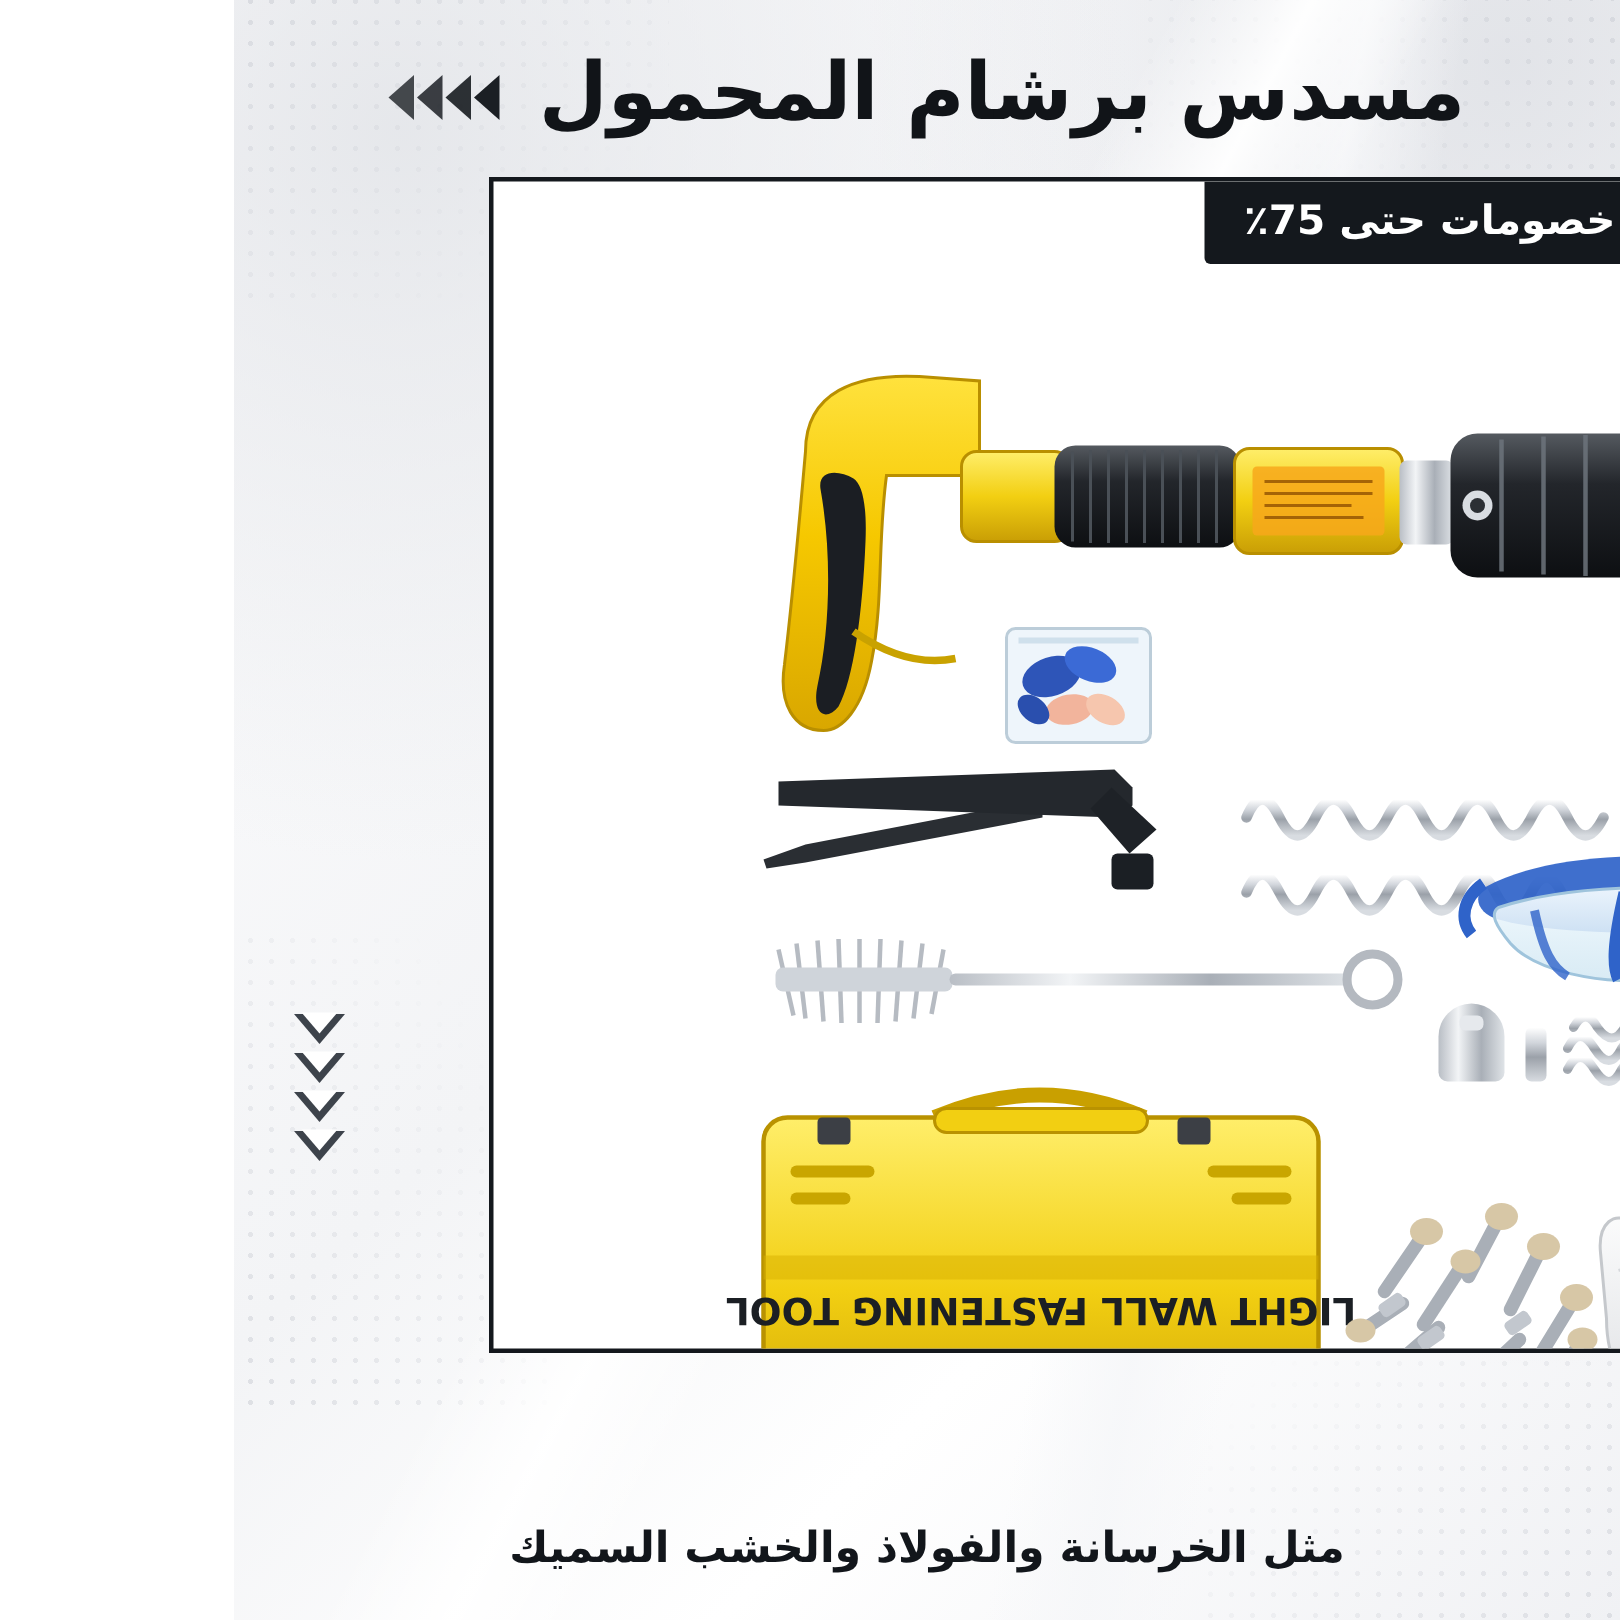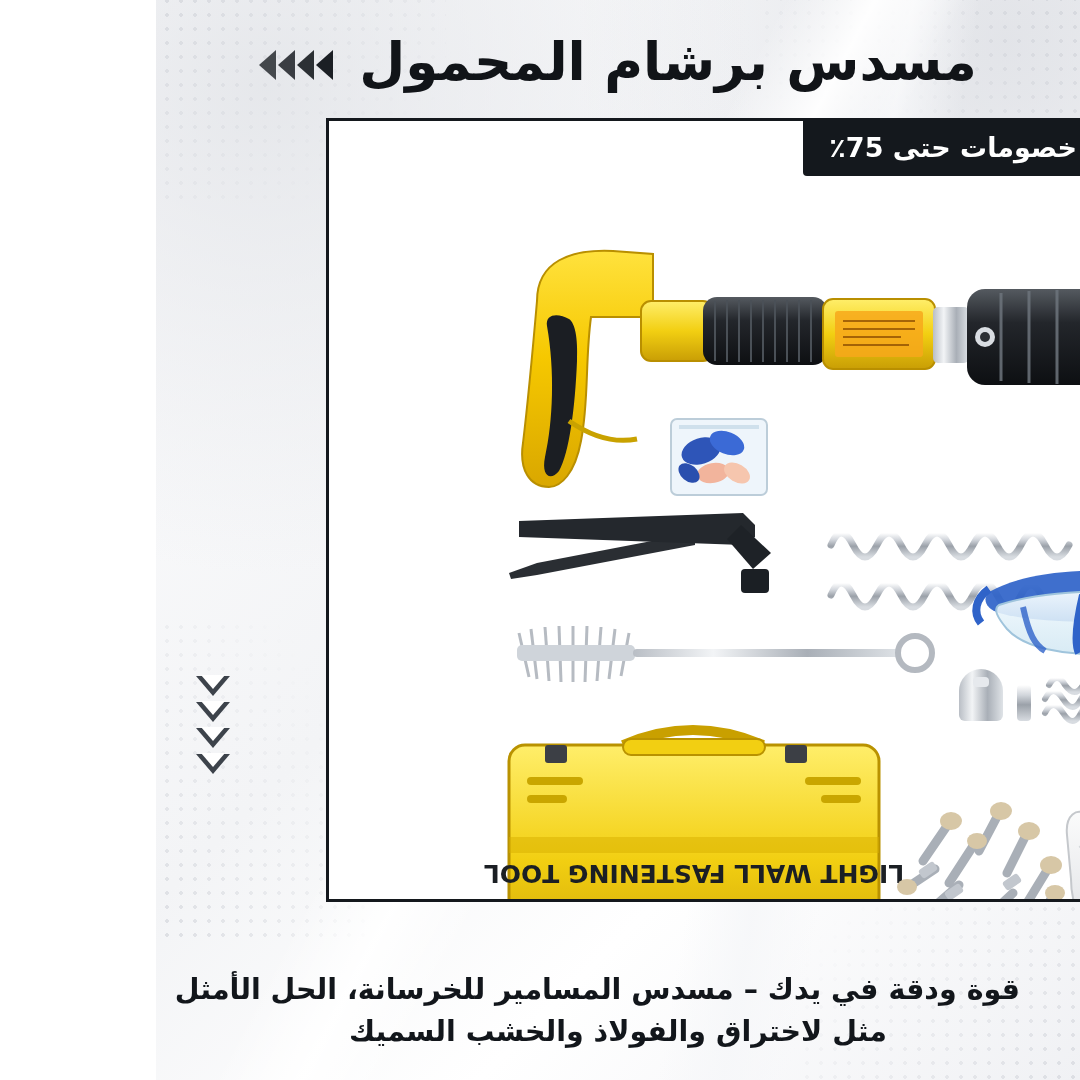--- a/index.html
+++ b/index.html
@@ -384,17 +384,16 @@
             <path d="M756 726 L840 700"></path>
             <path d="M760 744 L848 716"></path>
             <path d="M766 762 L852 734"></path>
           </g>
         </g>
       </svg>
     </div>
   </div>
 
   <div class="caption">
-    <span class="line">قوة ودقة في يدك – مسدس المسامير للخرسانة، الحل الأمثل</span>
-    <span class="line">مثل لاختراق والفولاذ والخشب السميك</span>
+    <span class="line">مثل الخرسانة والفولاذ والخشب السميك</span>
   </div>
 
 </div>
 
 </body></html>

